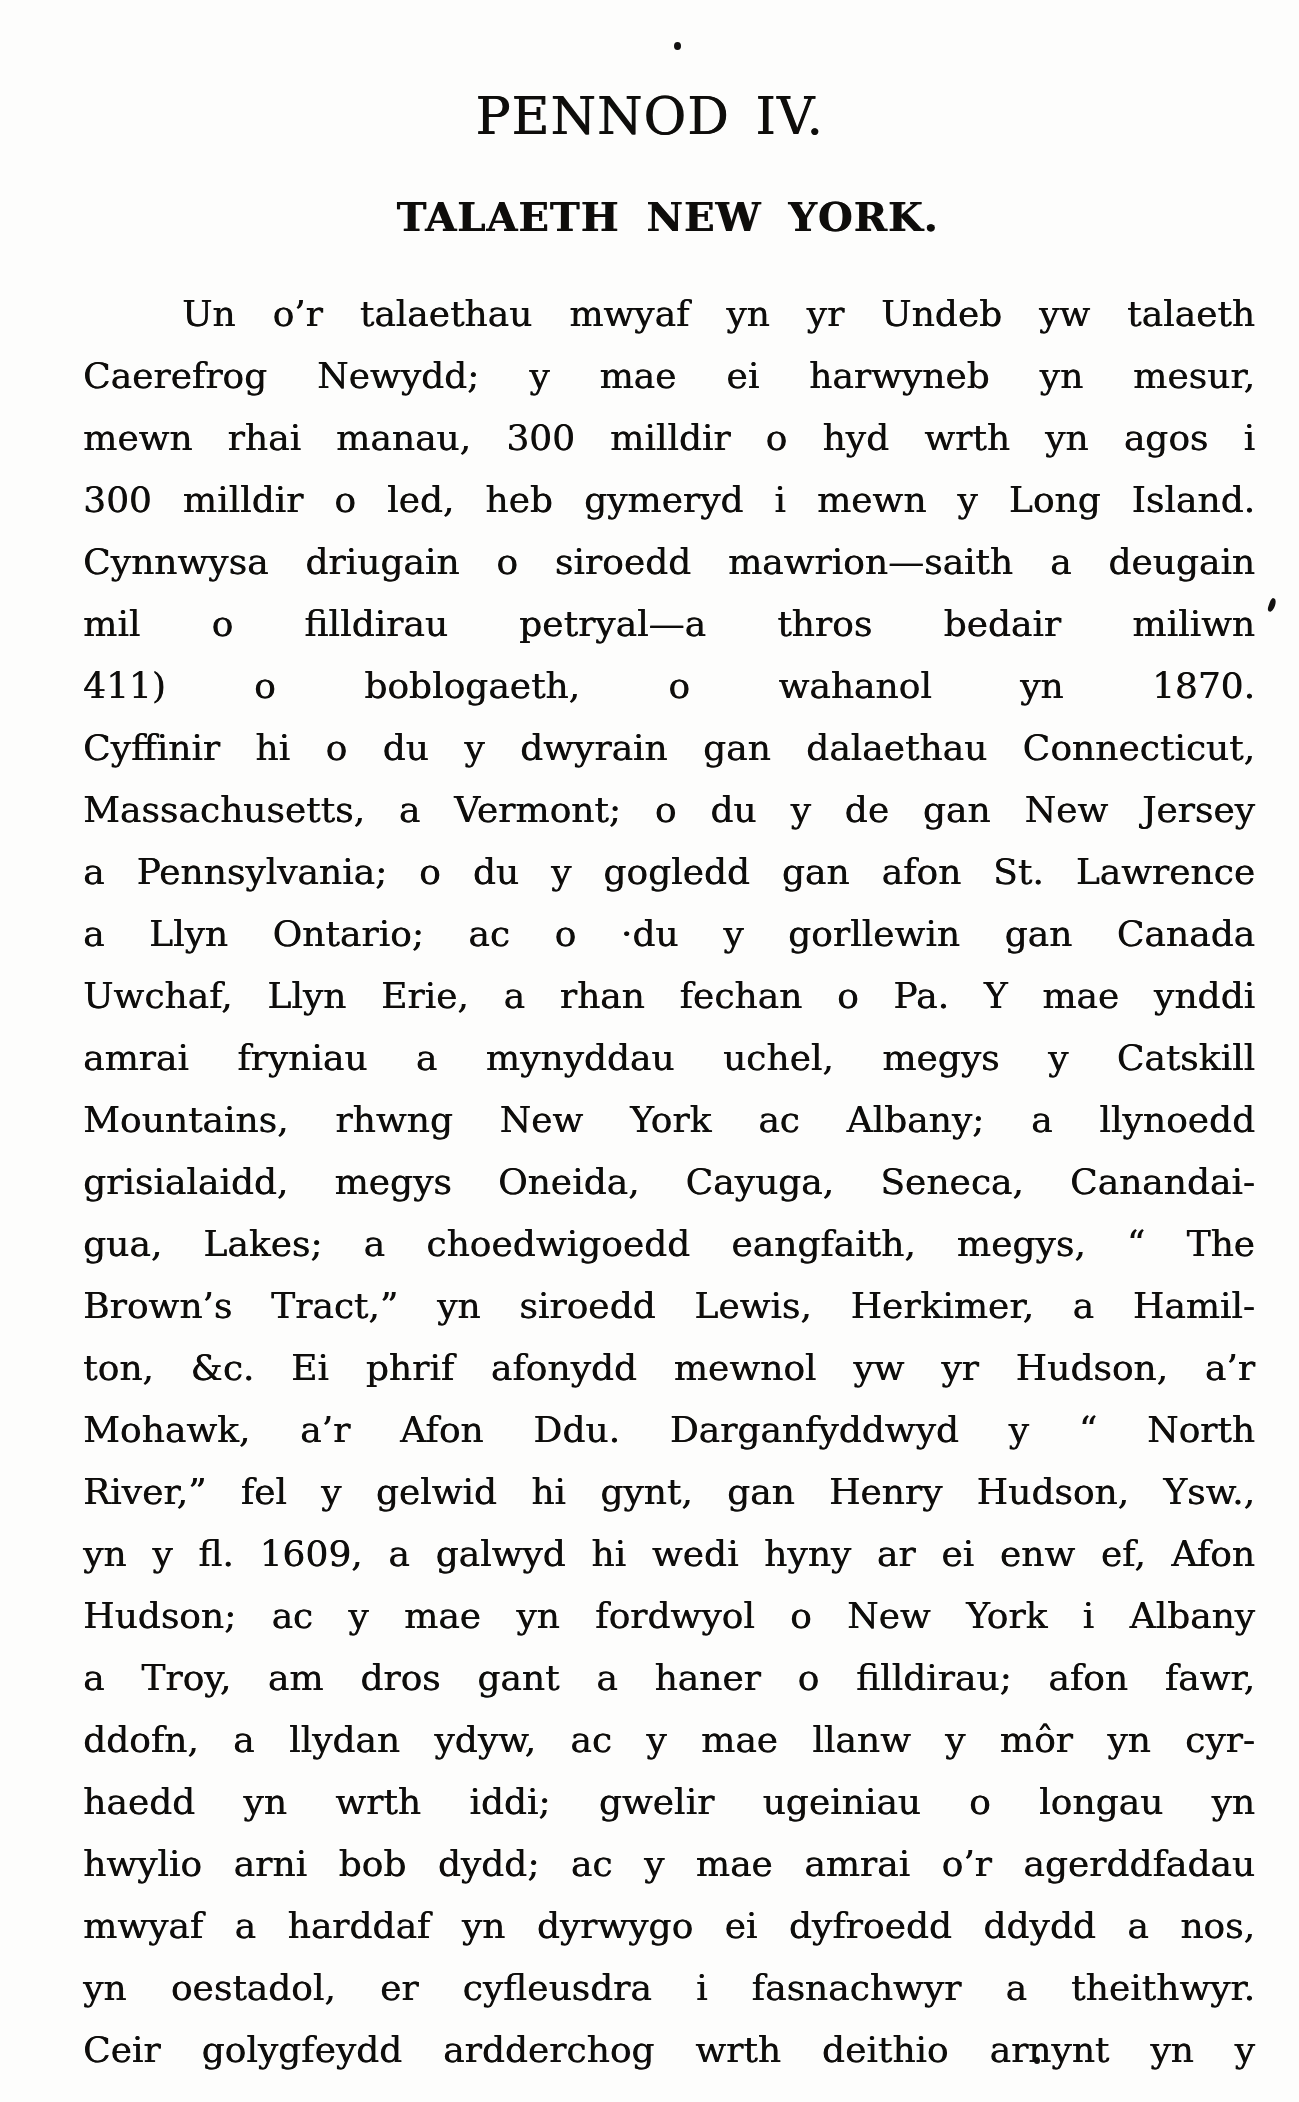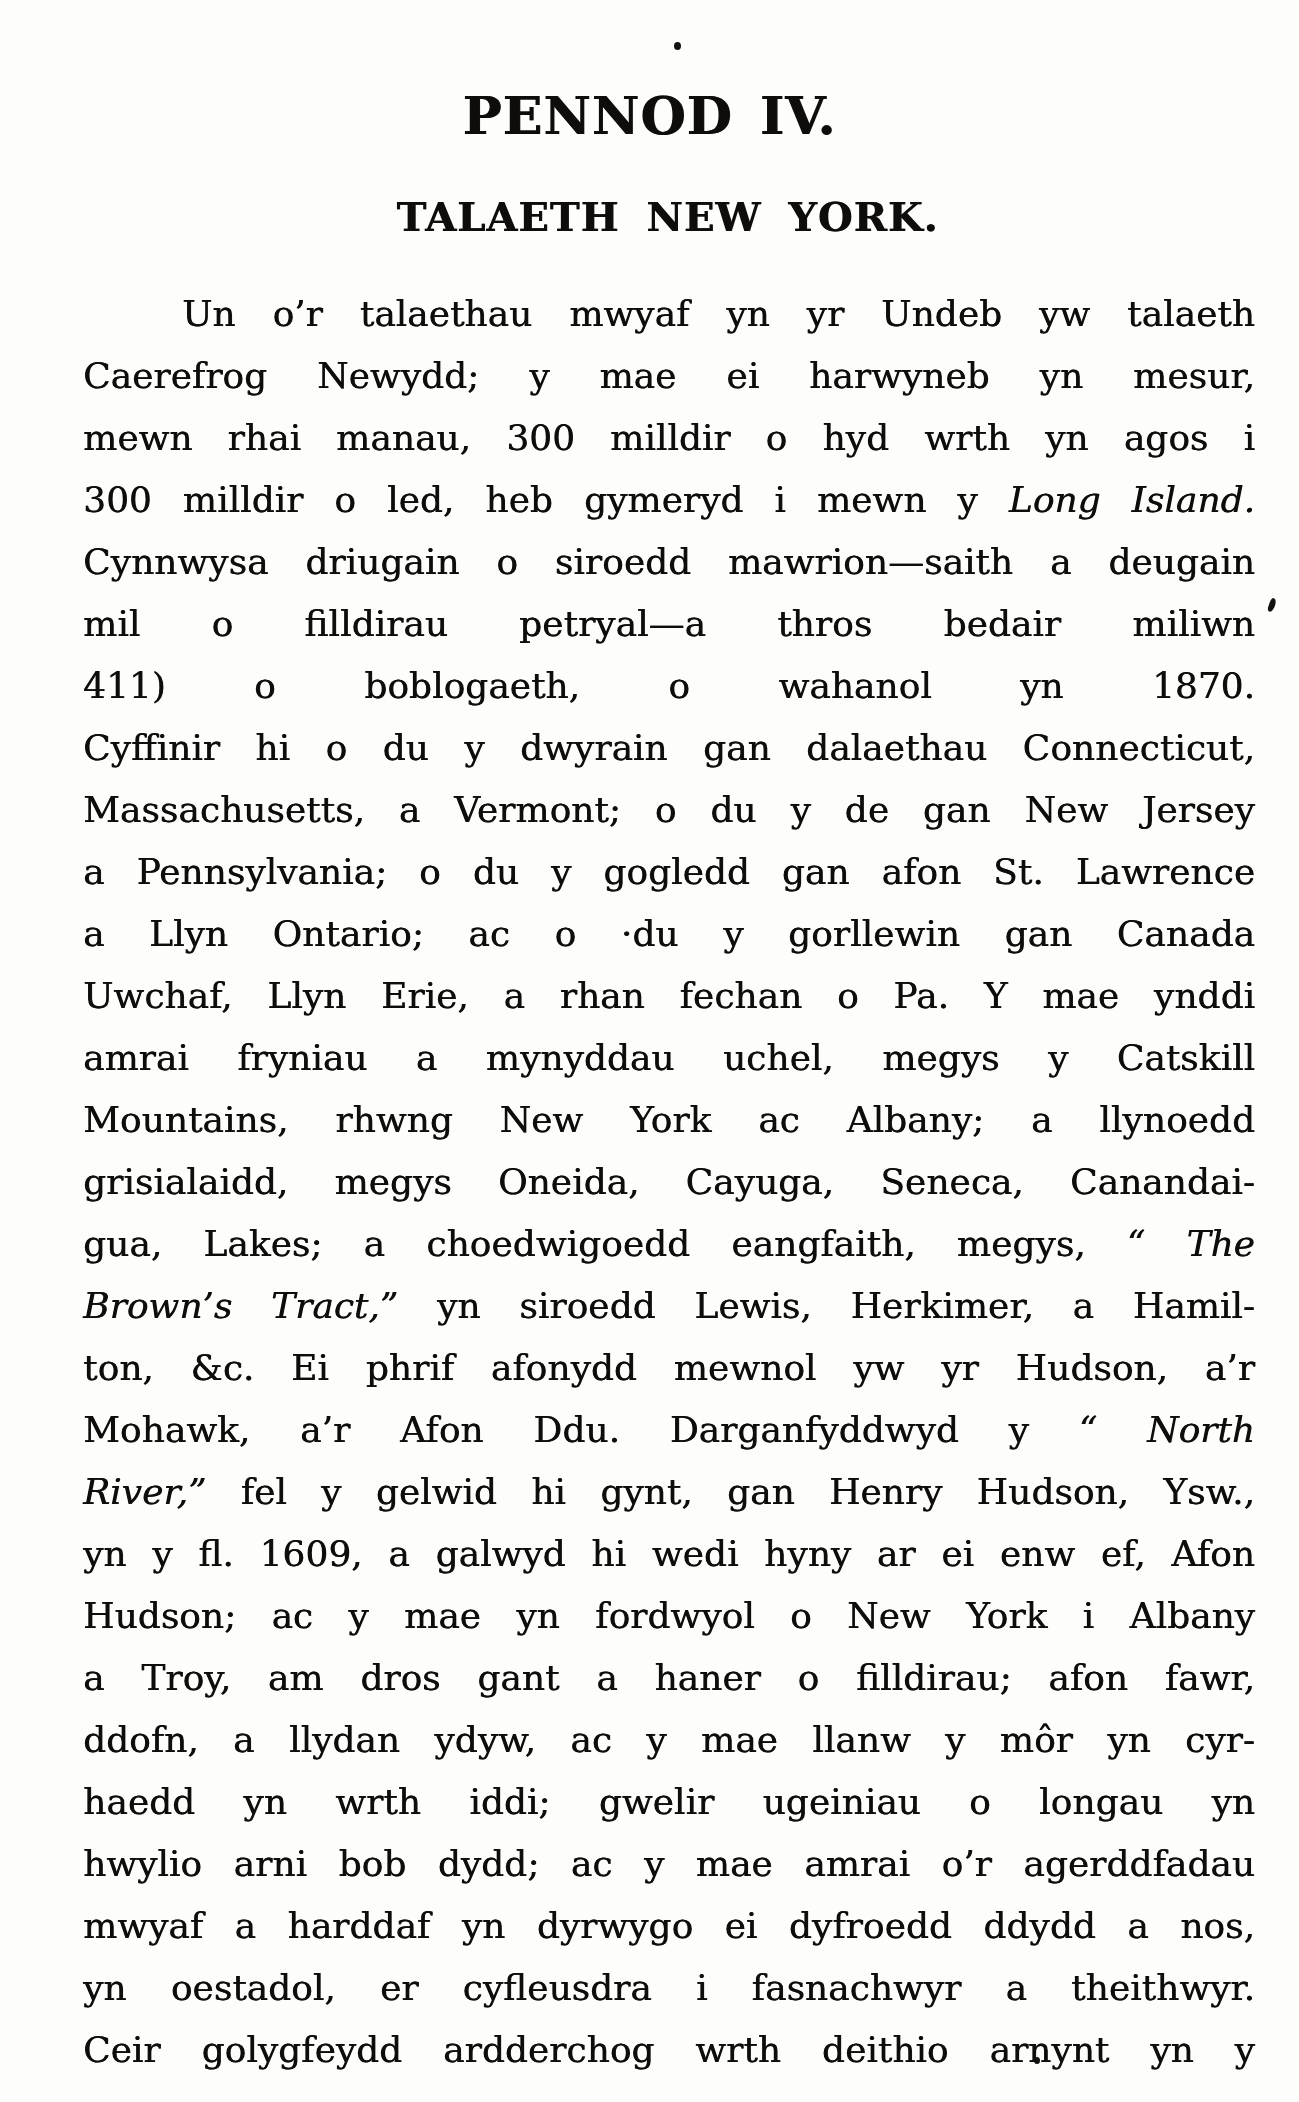--- a/index.html
+++ b/index.html
@@ -12,21 +12,21 @@
   }
   .page {
     position: relative;
     width: 1299px; height: 2102px;
     background: #fdfdfc;
   }
   .chapter-title {
     position: absolute;
     top: 90px; left: 0; right: 0;
     text-align: center;
-    font-size: 52px; font-weight: bold;
+    font-size: 52px; font-weight: normal;
     letter-spacing: 1px; word-spacing: 8px;
     line-height: 1;
     text-shadow: 0.6px 0 0 #1a1917;
   }
   .chapter-subtitle {
     position: absolute;
     top: 197px; left: 0; right: 0;
     text-align: center;
     font-size: 40px; font-weight: bold;
     letter-spacing: 1px; word-spacing: 12px;
@@ -45,21 +45,21 @@
     align-items: center;
     height: 62px;
     line-height: 62px;
     font-size: 36px;
     white-space: nowrap;
     text-shadow: 0.5px 0 0 #1c1b19;
     margin-left: 40px;
   }
   .line span { flex: 0 0 auto; }
   .indent-spacer { width: 62px; flex: 0 0 62px; }
-  .it { font-style: italic; }
+  .it { }
   .speck {
     position: absolute;
     background: #121110;
     border-radius: 50%;
   }
   .speck-top    { left: 674px; top: 42px;  width: 7px;  height: 8px; }
   .speck-right  { left: 1269px; top: 598px; width: 6px; height: 14px;
                   border-radius: 45% 55% 60% 40%; transform: rotate(18deg); }
   .speck-bottom { left: 1034px; top: 2057px; width: 6px; height: 7px; }
 </style>

